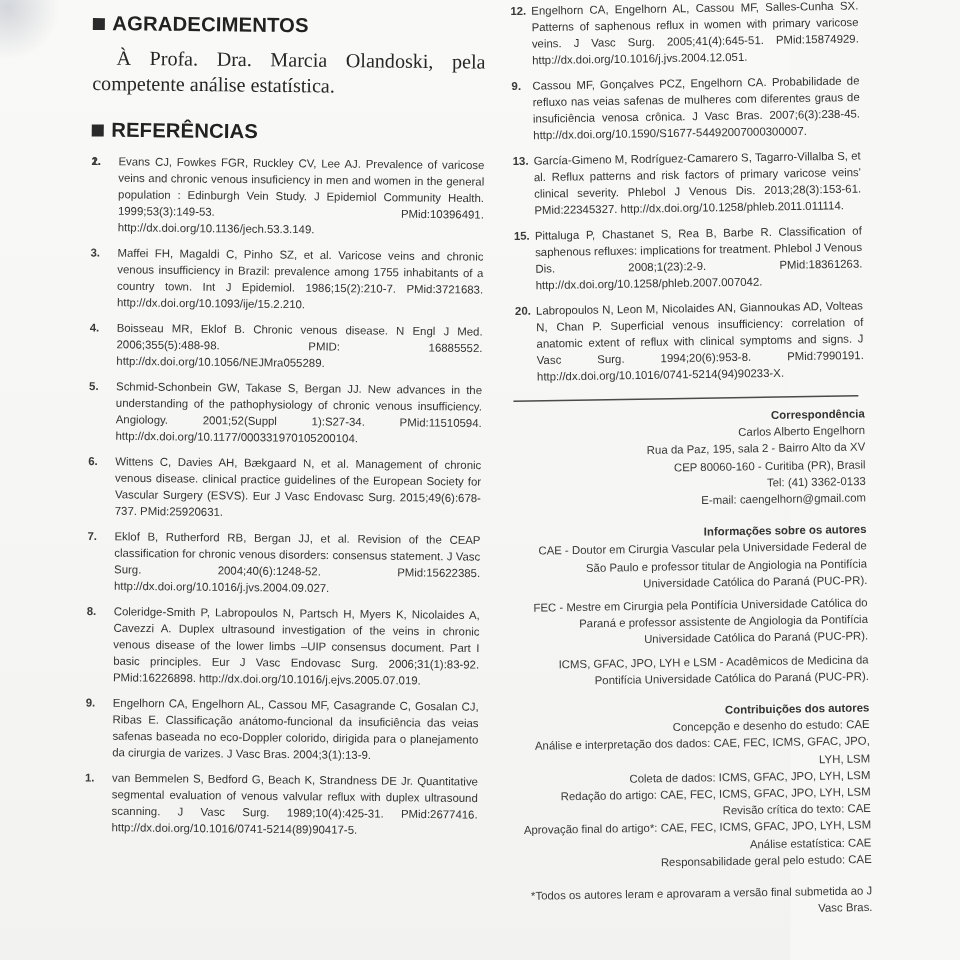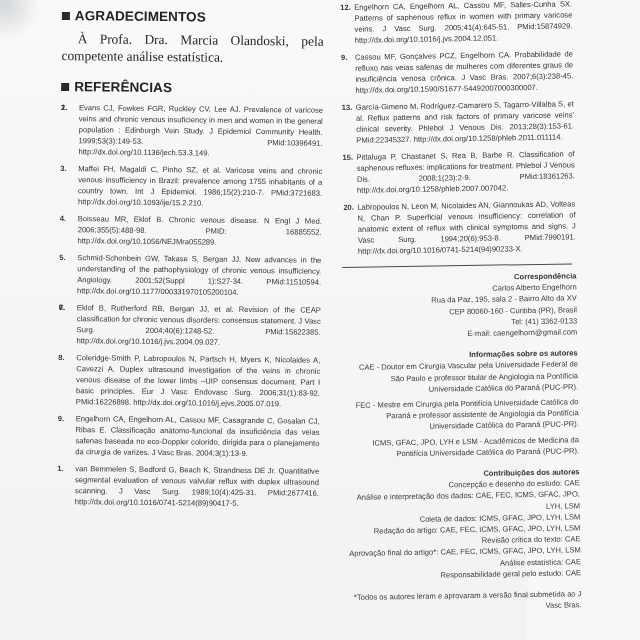--- a/index.html
+++ b/index.html
@@ -77,21 +77,21 @@
     <h2 class="section-heading">
       <span class="sq"></span>
       <span>REFERÊNCIAS</span>
     </h2>
     <ol class="refs">
       <li class="ref"><span class="num">1.</span></li>
       <li class="ref"><span class="num">2.</span><span class="txt">Evans CJ, Fowkes FGR, Ruckley CV, Lee AJ. Prevalence of varicose veins and chronic venous insuficiency in men and women in the general population : Edinburgh Vein Study. J Epidemiol Community Health. 1999;53(3):149-53. PMid:10396491. http://dx.doi.org/10.1136/jech.53.3.149.</span></li>
       <li class="ref"><span class="num">3.</span><span class="txt">Maffei FH, Magaldi C, Pinho SZ, et al. Varicose veins and chronic venous insufficiency in Brazil: prevalence among 1755 inhabitants of a country town. Int J Epidemiol. 1986;15(2):210-7. PMid:3721683. http://dx.doi.org/10.1093/ije/15.2.210.</span></li>
       <li class="ref"><span class="num">4.</span><span class="txt">Boisseau MR, Eklof B. Chronic venous disease. N Engl J Med. 2006;355(5):488-98. PMID: 16885552. http://dx.doi.org/10.1056/NEJMra055289.</span></li>
       <li class="ref"><span class="num">5.</span><span class="txt">Schmid-Schonbein GW, Takase S, Bergan JJ. New advances in the understanding of the pathophysiology of chronic venous insufficiency. Angiology. 2001;52(Suppl 1):S27-34. PMid:11510594. http://dx.doi.org/10.1177/000331970105200104.</span></li>
-      <li class="ref"><span class="num">6.</span></li>
+      <li class="ref"><span class="num">6.</span><span class="txt">Wittens C, Davies AH, Bækgaard N, et al. Management of chronic venous disease. clinical practice guidelines of the European Society for Vascular Surgery (ESVS). Eur J Vasc Endovasc Surg. 2015;49(6):678-737. PMid:25920631.</span></li>
       <li class="ref"><span class="num">7.</span><span class="txt">Eklof B, Rutherford RB, Bergan JJ, et al. Revision of the CEAP classification for chronic venous disorders: consensus statement. J Vasc Surg. 2004;40(6):1248-52. PMid:15622385. http://dx.doi.org/10.1016/j.jvs.2004.09.027.</span></li>
       <li class="ref"><span class="num">8.</span><span class="txt">Coleridge-Smith P, Labropoulos N, Partsch H, Myers K, Nicolaides A, Cavezzi A. Duplex ultrasound investigation of the veins in chronic venous disease of the lower limbs –UIP consensus document. Part I basic principles. Eur J Vasc Endovasc Surg. 2006;31(1):83-92. PMid:16226898. http://dx.doi.org/10.1016/j.ejvs.2005.07.019.</span></li>
       <li class="ref"><span class="num">9.</span><span class="txt">Engelhorn CA, Engelhorn AL, Cassou MF, Casagrande C, Gosalan CJ, Ribas E. Classificação anátomo-funcional da insuficiência das veias safenas baseada no eco-Doppler colorido, dirigida para o planejamento da cirurgia de varizes. J Vasc Bras. 2004;3(1):13-9.</span></li>
       <li class="ref"><span class="num">1.</span><span class="txt">van Bemmelen S, Bedford G, Beach K, Strandness DE Jr. Quantitative segmental evaluation of venous valvular reflux with duplex ultrasound scanning. J Vasc Surg. 1989;10(4):425-31. PMid:2677416. http://dx.doi.org/10.1016/0741-5214(89)90417-5.</span></li>
     </ol>
   </div>
 
   <div class="col-right">
     <ol class="refs refs-right">
       <li class="ref cut"><span class="num">12.</span><span class="txt">Engelhorn CA, Engelhorn AL, Cassou MF, Salles-Cunha SX. Patterns of saphenous reflux in women with primary varicose veins. J Vasc Surg. 2005;41(4):645-51. PMid:15874929. http://dx.doi.org/10.1016/j.jvs.2004.12.051.</span></li>

